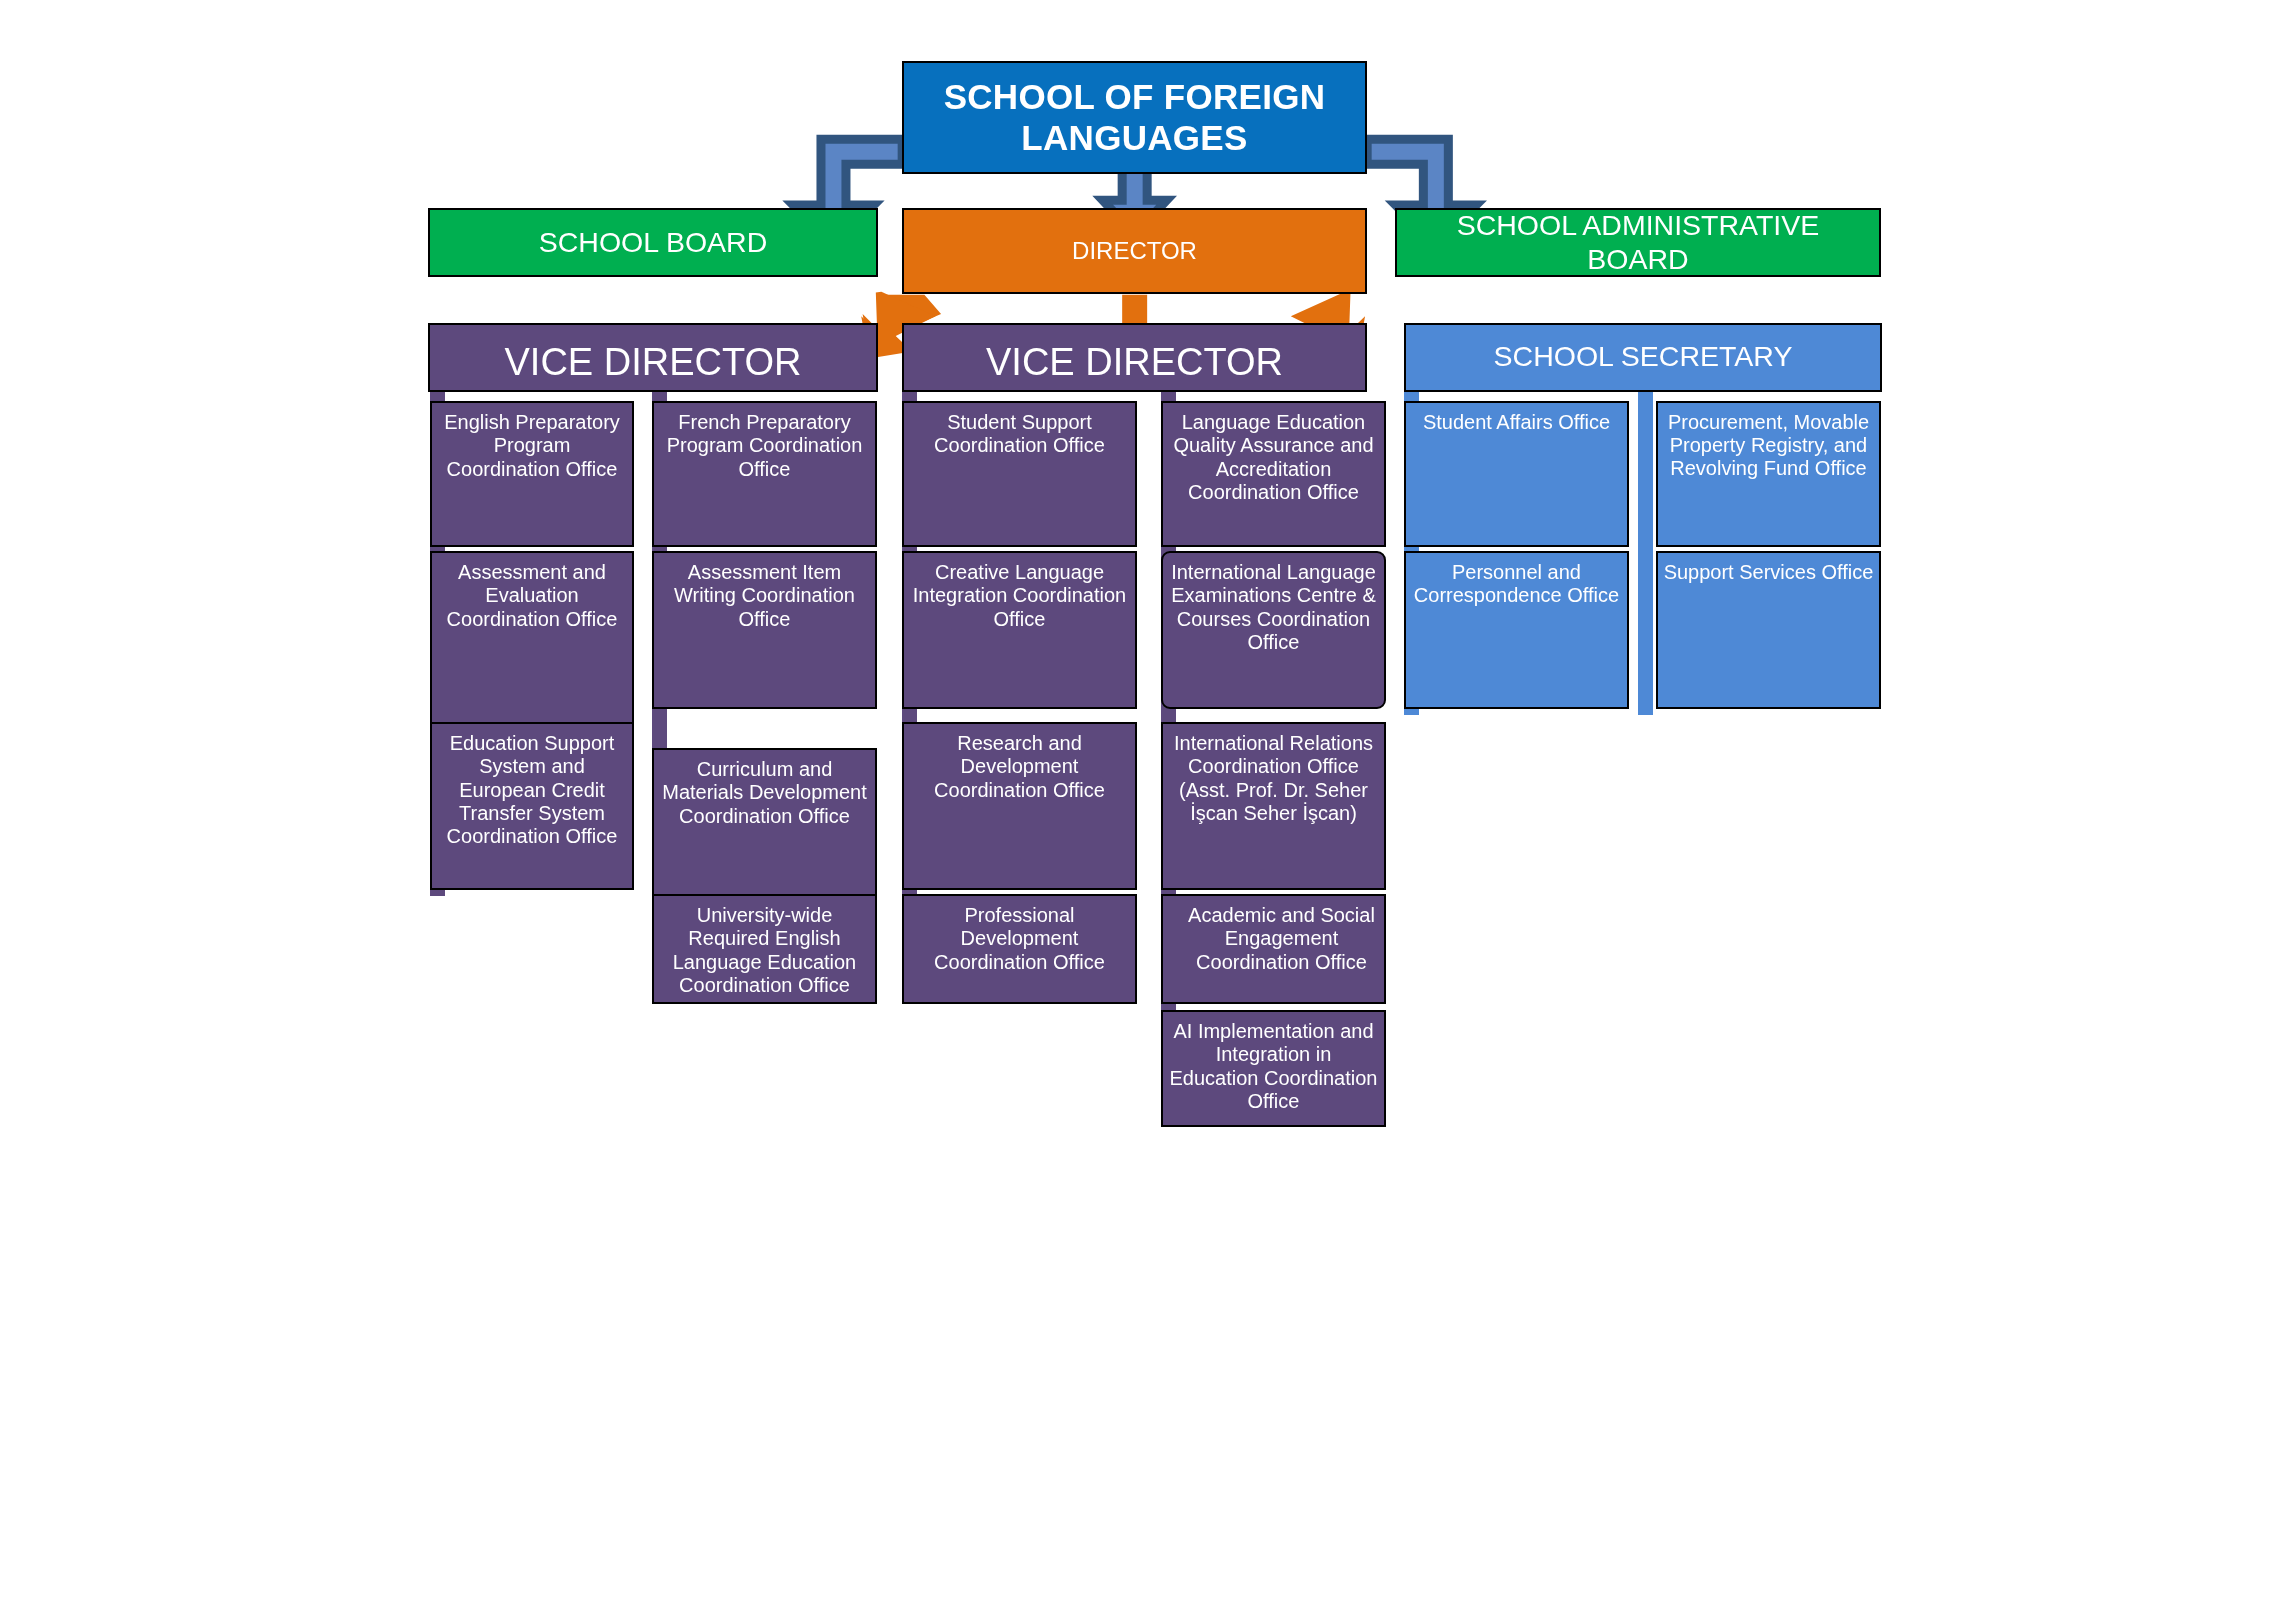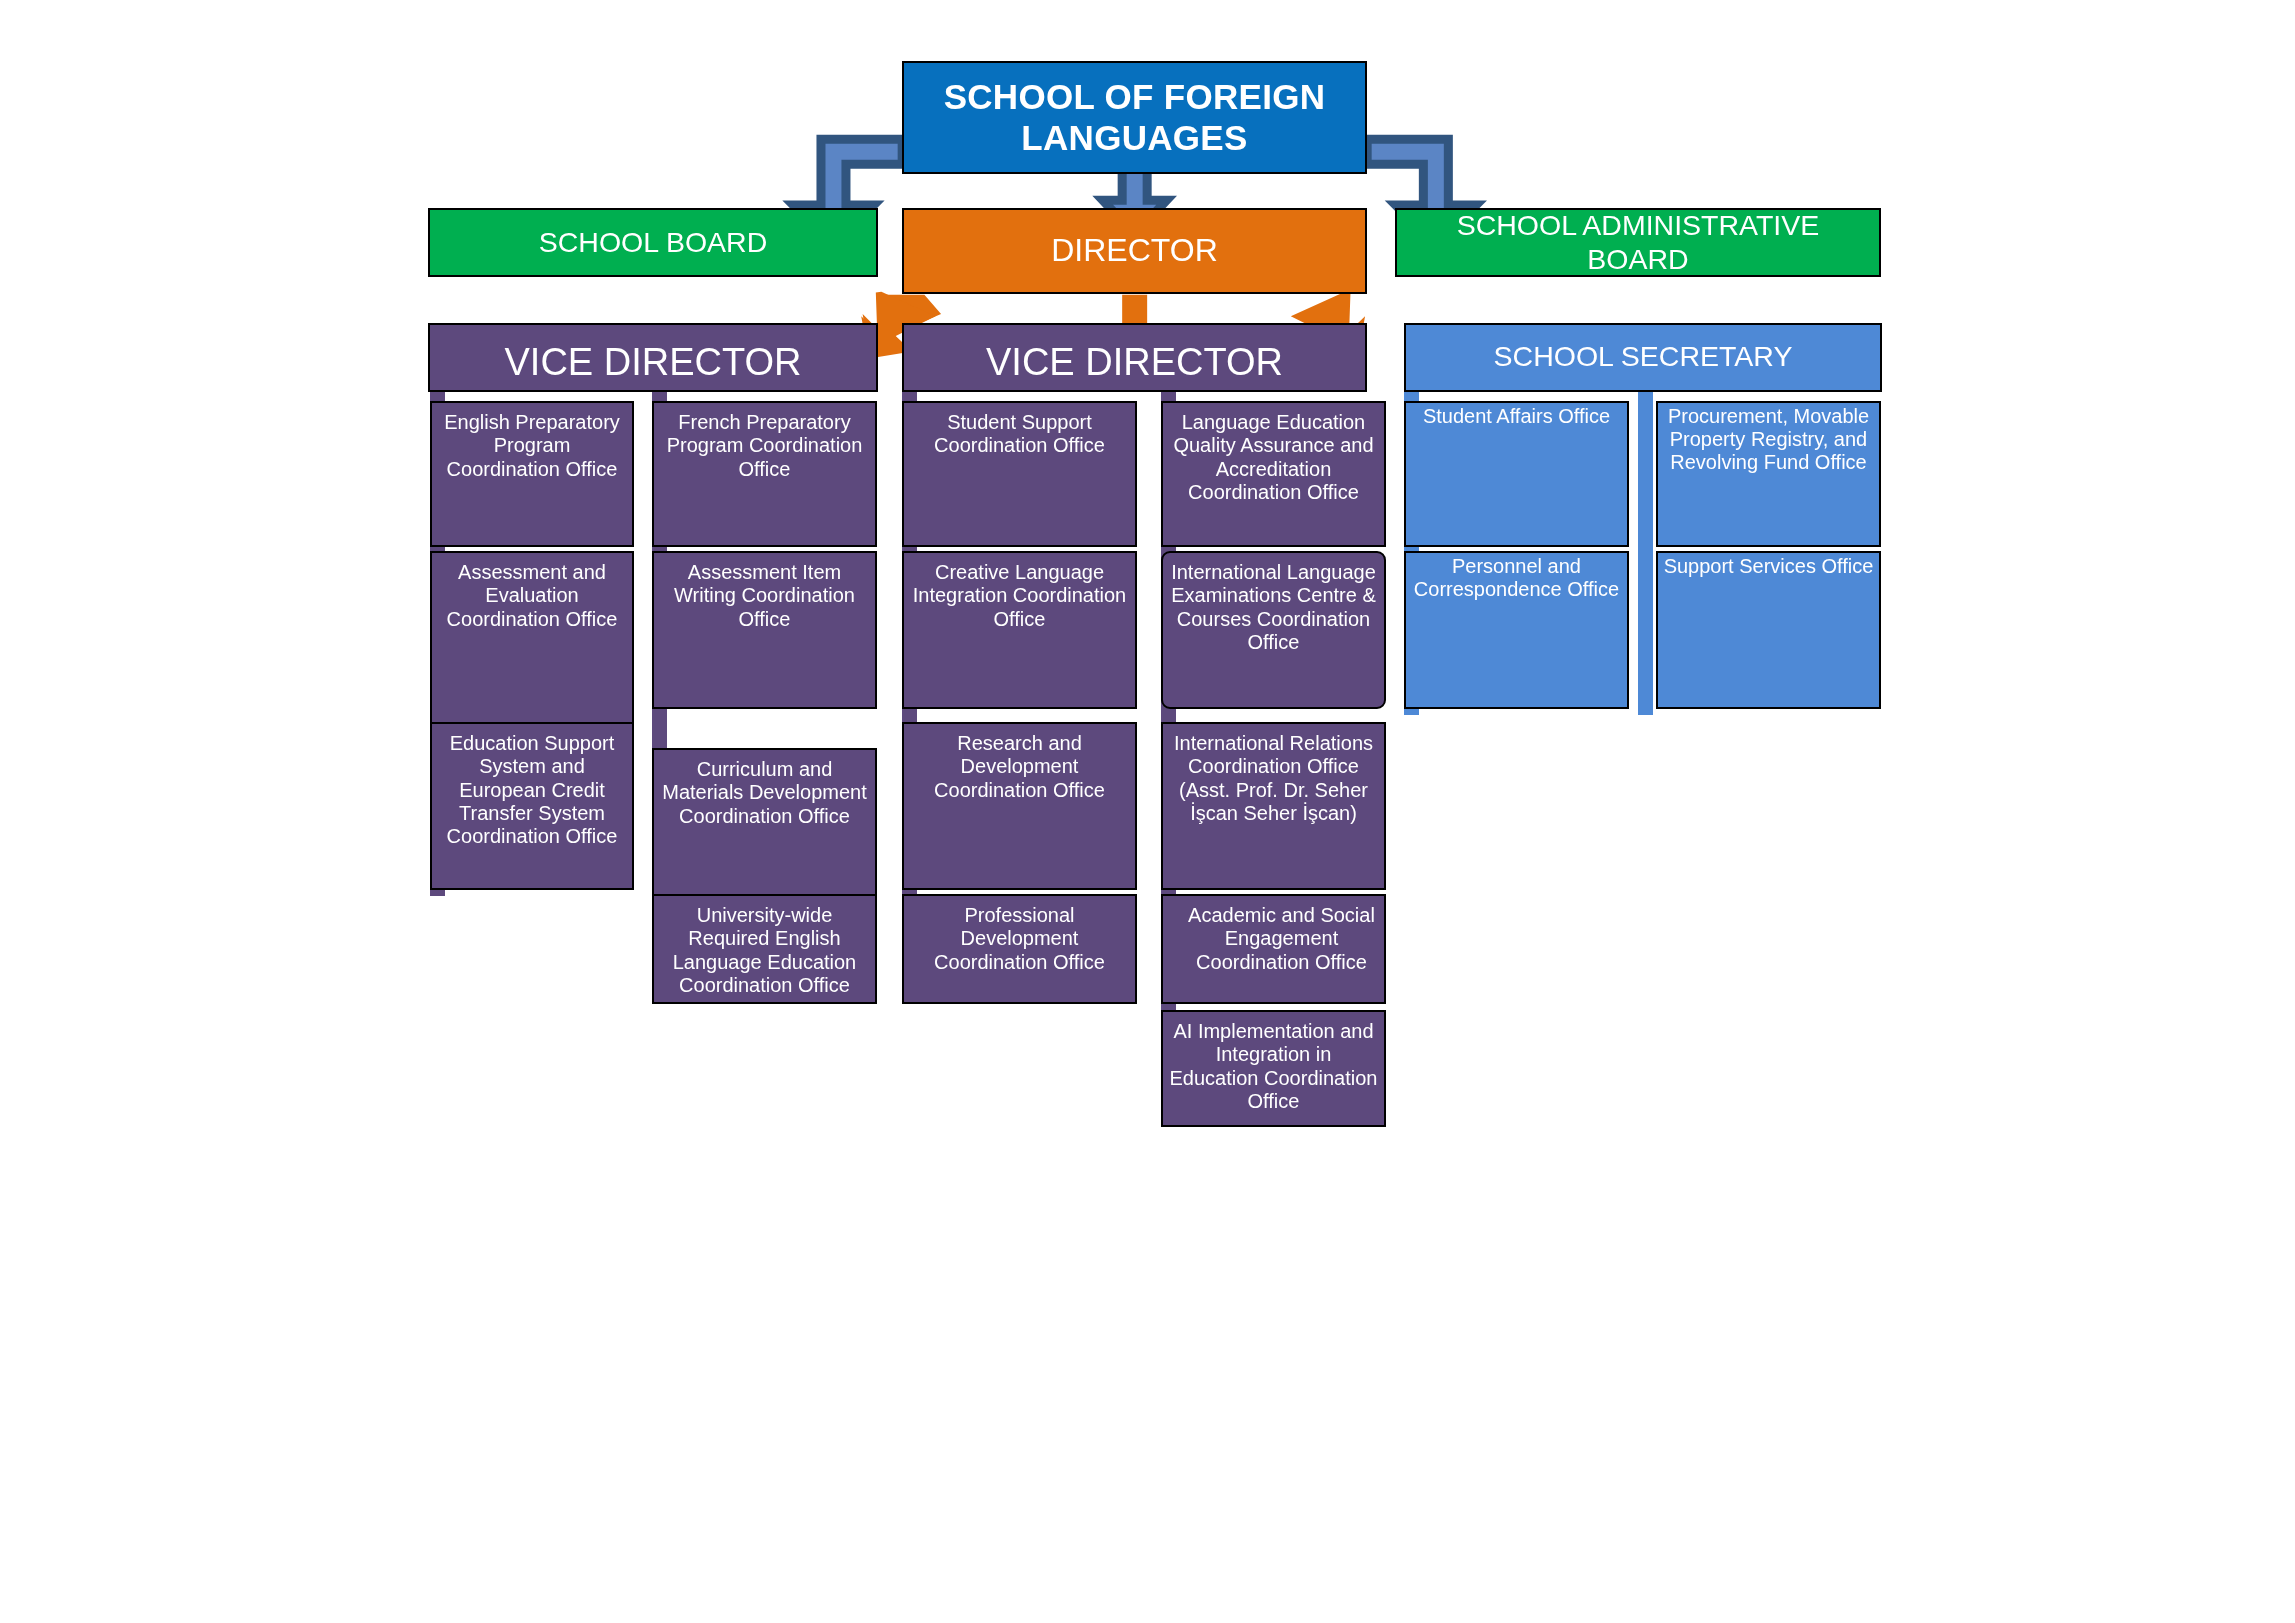--- a/index.html
+++ b/index.html
@@ -44,21 +44,21 @@
     align-items: center;
   }
   .lvl-board {
     background: #00AF50;
     font-size: 28.5px;
     font-weight: normal;
     align-items: center;
   }
   .lvl-director {
     background: #E2700E;
-    font-size: 32px;
+    font-size: 24px;
     align-items: center;
   }
   .lvl-vice {
     background: #5D497D;
     font-size: 38px;
     align-items: flex-start;
     padding-top: 15.3px;
   }
   .lvl-secretary {
     background: #4E89D6;
@@ -69,21 +69,21 @@
   .leaf-purple {
     background: #5D497D;
     font-size: 20px;
     align-items: flex-start;
     padding-top: 8.3px;
   }
   .leaf-blue {
     background: #4E89D6;
     font-size: 20px;
     align-items: flex-start;
-    padding-top: 2px;
+    padding-top: 8px;
   }
   
   .spine {
     position: absolute;
     background: #5D497D;
   }
   .spine-blue {
     position: absolute;
     background: #4E89D6;
   }

